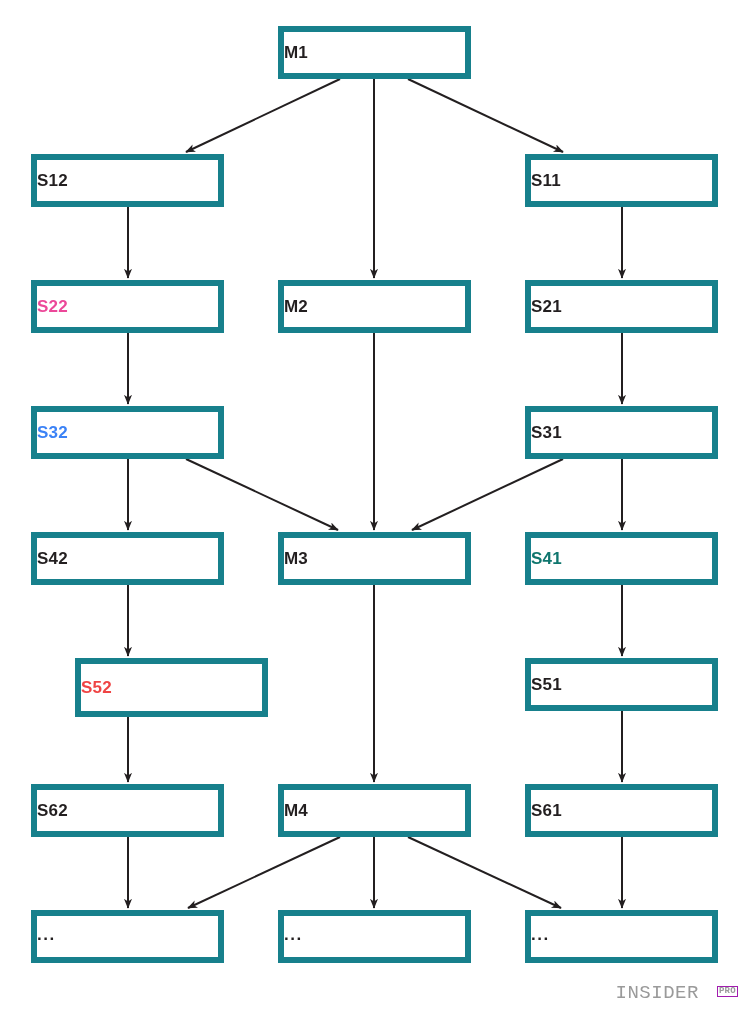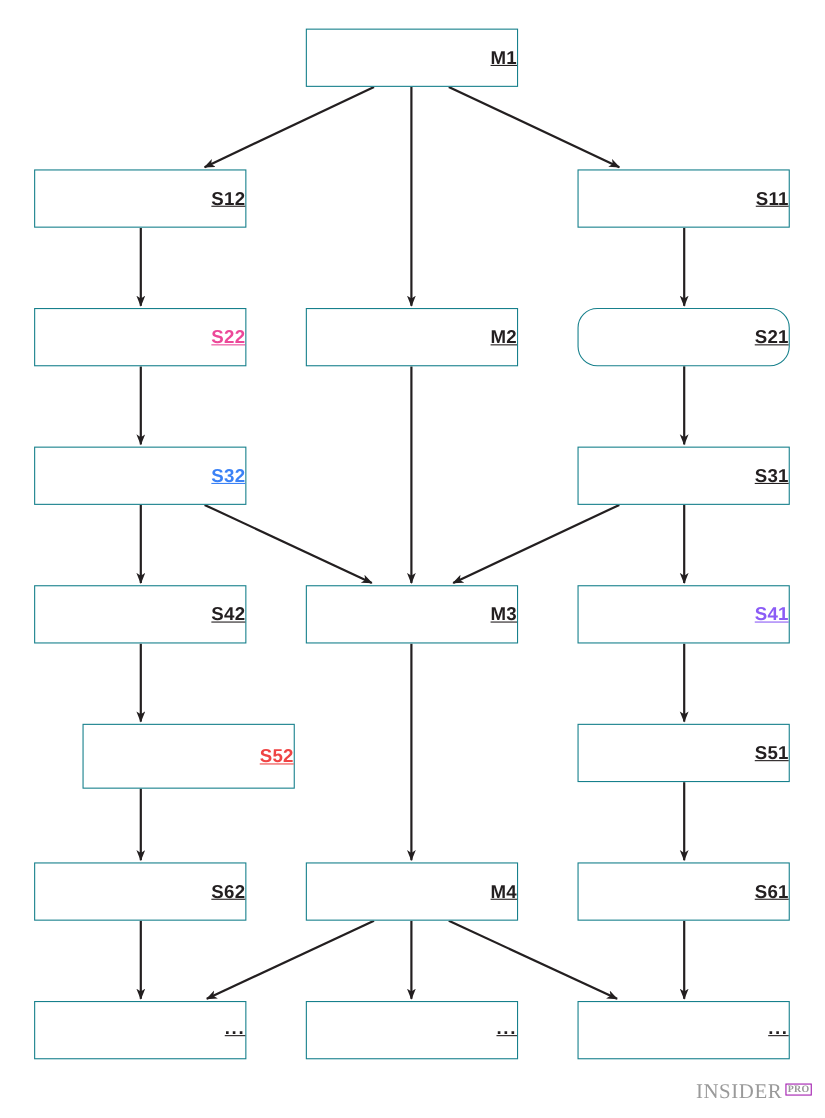--- a/index.html
+++ b/index.html
@@ -23,51 +23,50 @@
     position: absolute;
     left: 0;
     top: 0;
     width: 750px;
     height: 1016px;
     pointer-events: none;
   }
   .node {
     position: absolute;
     box-sizing: border-box;
-    border: 1px solid #6d28d9;
+    border: 6px solid #6d28d9;
     background: #ffffff;
     display: flex;
     align-items: center;
-    justify-content: flex-end;
+    justify-content: flex-start;
     color: #231f20;
     font-weight: bold;
     font-size: 17px;
     letter-spacing: 0.2px;
     line-height: 1;
     user-select: none;
-    text-decoration: underline;
   }
   .node.ellipsis {
     font-size: 17px;
     font-weight: bold;
     letter-spacing: 1.5px;
     padding-bottom: 4px;
   }
   .node-label {
     display: block;
   }
   #watermark {
     position: absolute;
     right: 12px;
     bottom: 12px;
     display: flex;
     align-items: baseline;
-    gap: 3px;
+    gap: 18px;
     color: #9a9a9a;
-    font-family: Liberation Serif, serif;
+    font-family: Liberation Mono, monospace;
     user-select: none;
   }
   #watermark .wm-main {
     font-size: 19px;
     letter-spacing: 0.5px;
     font-weight: normal;
   }
   #watermark .wm-sub {
     font-size: 9px;
     font-weight: bold;
@@ -125,36 +124,36 @@
       </div>
       <div class="node" style="left: 525px; top: 154px; width: 193px; height: 53px; border-color: rgb(23, 128, 140); background: rgb(255, 255, 255); color: rgb(35, 31, 32);">
         <span class="node-label">S11</span>
       </div>
       <div class="node" style="left: 31px; top: 280px; width: 193px; height: 53px; border-color: rgb(23, 128, 140); background: rgb(255, 255, 255); color: #ec4899;">
         <span class="node-label">S22</span>
       </div>
       <div class="node" style="left: 278px; top: 280px; width: 193px; height: 53px; border-color: rgb(23, 128, 140); background: rgb(255, 255, 255); color: rgb(35, 31, 32);">
         <span class="node-label">M2</span>
       </div>
-      <div class="node" style="left: 525px; top: 280px; width: 193px; height: 53px; border-color: rgb(23, 128, 140); background: rgb(255, 255, 255); color: rgb(35, 31, 32); border-radius: 18px;">
+      <div class="node" style="left: 525px; top: 280px; width: 193px; height: 53px; border-color: rgb(23, 128, 140); background: rgb(255, 255, 255); color: rgb(35, 31, 32);">
         <span class="node-label">S21</span>
       </div>
       <div class="node" style="left: 31px; top: 406px; width: 193px; height: 53px; border-color: rgb(23, 128, 140); background: rgb(255, 255, 255); color: #3b82f6;">
         <span class="node-label">S32</span>
       </div>
       <div class="node" style="left: 525px; top: 406px; width: 193px; height: 53px; border-color: rgb(23, 128, 140); background: rgb(255, 255, 255); color: rgb(35, 31, 32);">
         <span class="node-label">S31</span>
       </div>
       <div class="node" style="left: 31px; top: 532px; width: 193px; height: 53px; border-color: rgb(23, 128, 140); background: rgb(255, 255, 255); color: rgb(35, 31, 32);">
         <span class="node-label">S42</span>
       </div>
       <div class="node" style="left: 278px; top: 532px; width: 193px; height: 53px; border-color: rgb(23, 128, 140); background: rgb(255, 255, 255); color: rgb(35, 31, 32);">
         <span class="node-label">M3</span>
       </div>
-      <div class="node" style="left: 525px; top: 532px; width: 193px; height: 53px; border-color: rgb(23, 128, 140); background: rgb(255, 255, 255); color: #8b5cf6;">
+      <div class="node" style="left: 525px; top: 532px; width: 193px; height: 53px; border-color: rgb(23, 128, 140); background: rgb(255, 255, 255); color: #0f766e;">
         <span class="node-label">S41</span>
       </div>
       <div class="node" style="left: 31px; top: 658px; width: 193px; height: 59px; border-color: rgb(23, 128, 140); background: rgb(255, 255, 255); color: #ef4444; margin-left: 44px;">
         <span class="node-label">S52</span>
       </div>
       <div class="node" style="left: 525px; top: 658px; width: 193px; height: 53px; border-color: rgb(23, 128, 140); background: rgb(255, 255, 255); color: rgb(35, 31, 32);">
         <span class="node-label">S51</span>
       </div>
       <div class="node" style="left: 31px; top: 784px; width: 193px; height: 53px; border-color: rgb(23, 128, 140); background: rgb(255, 255, 255); color: rgb(35, 31, 32);">
         <span class="node-label">S62</span>

